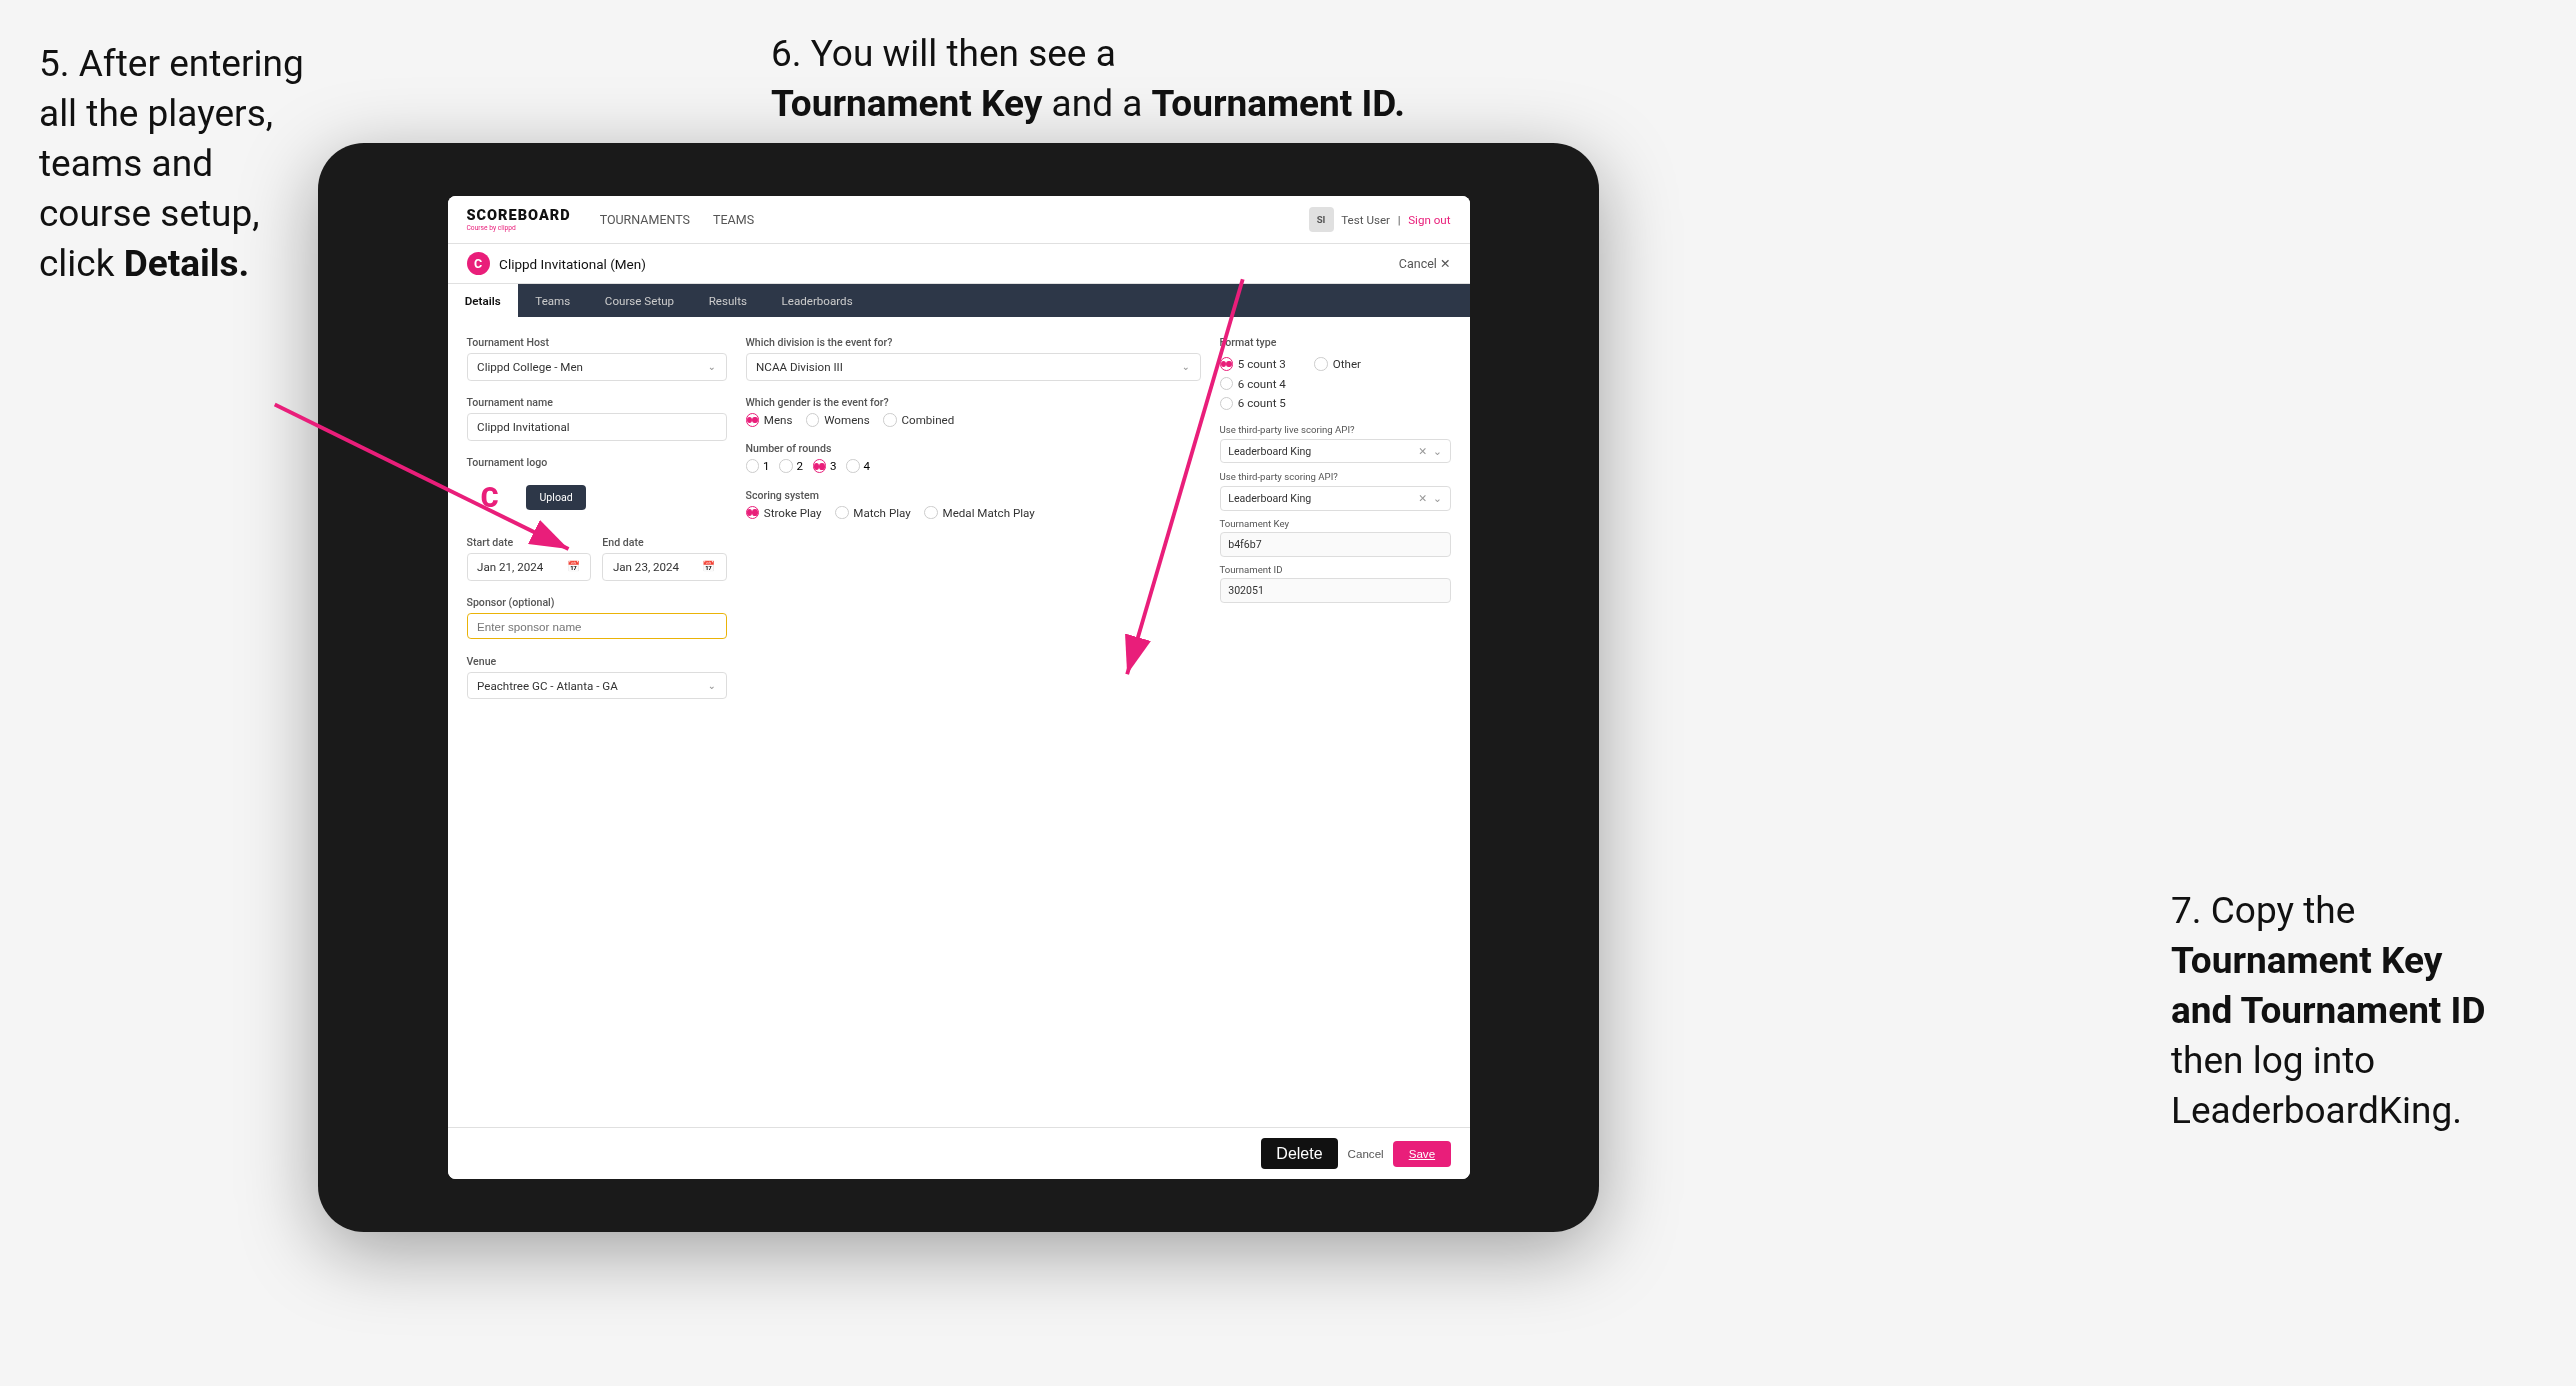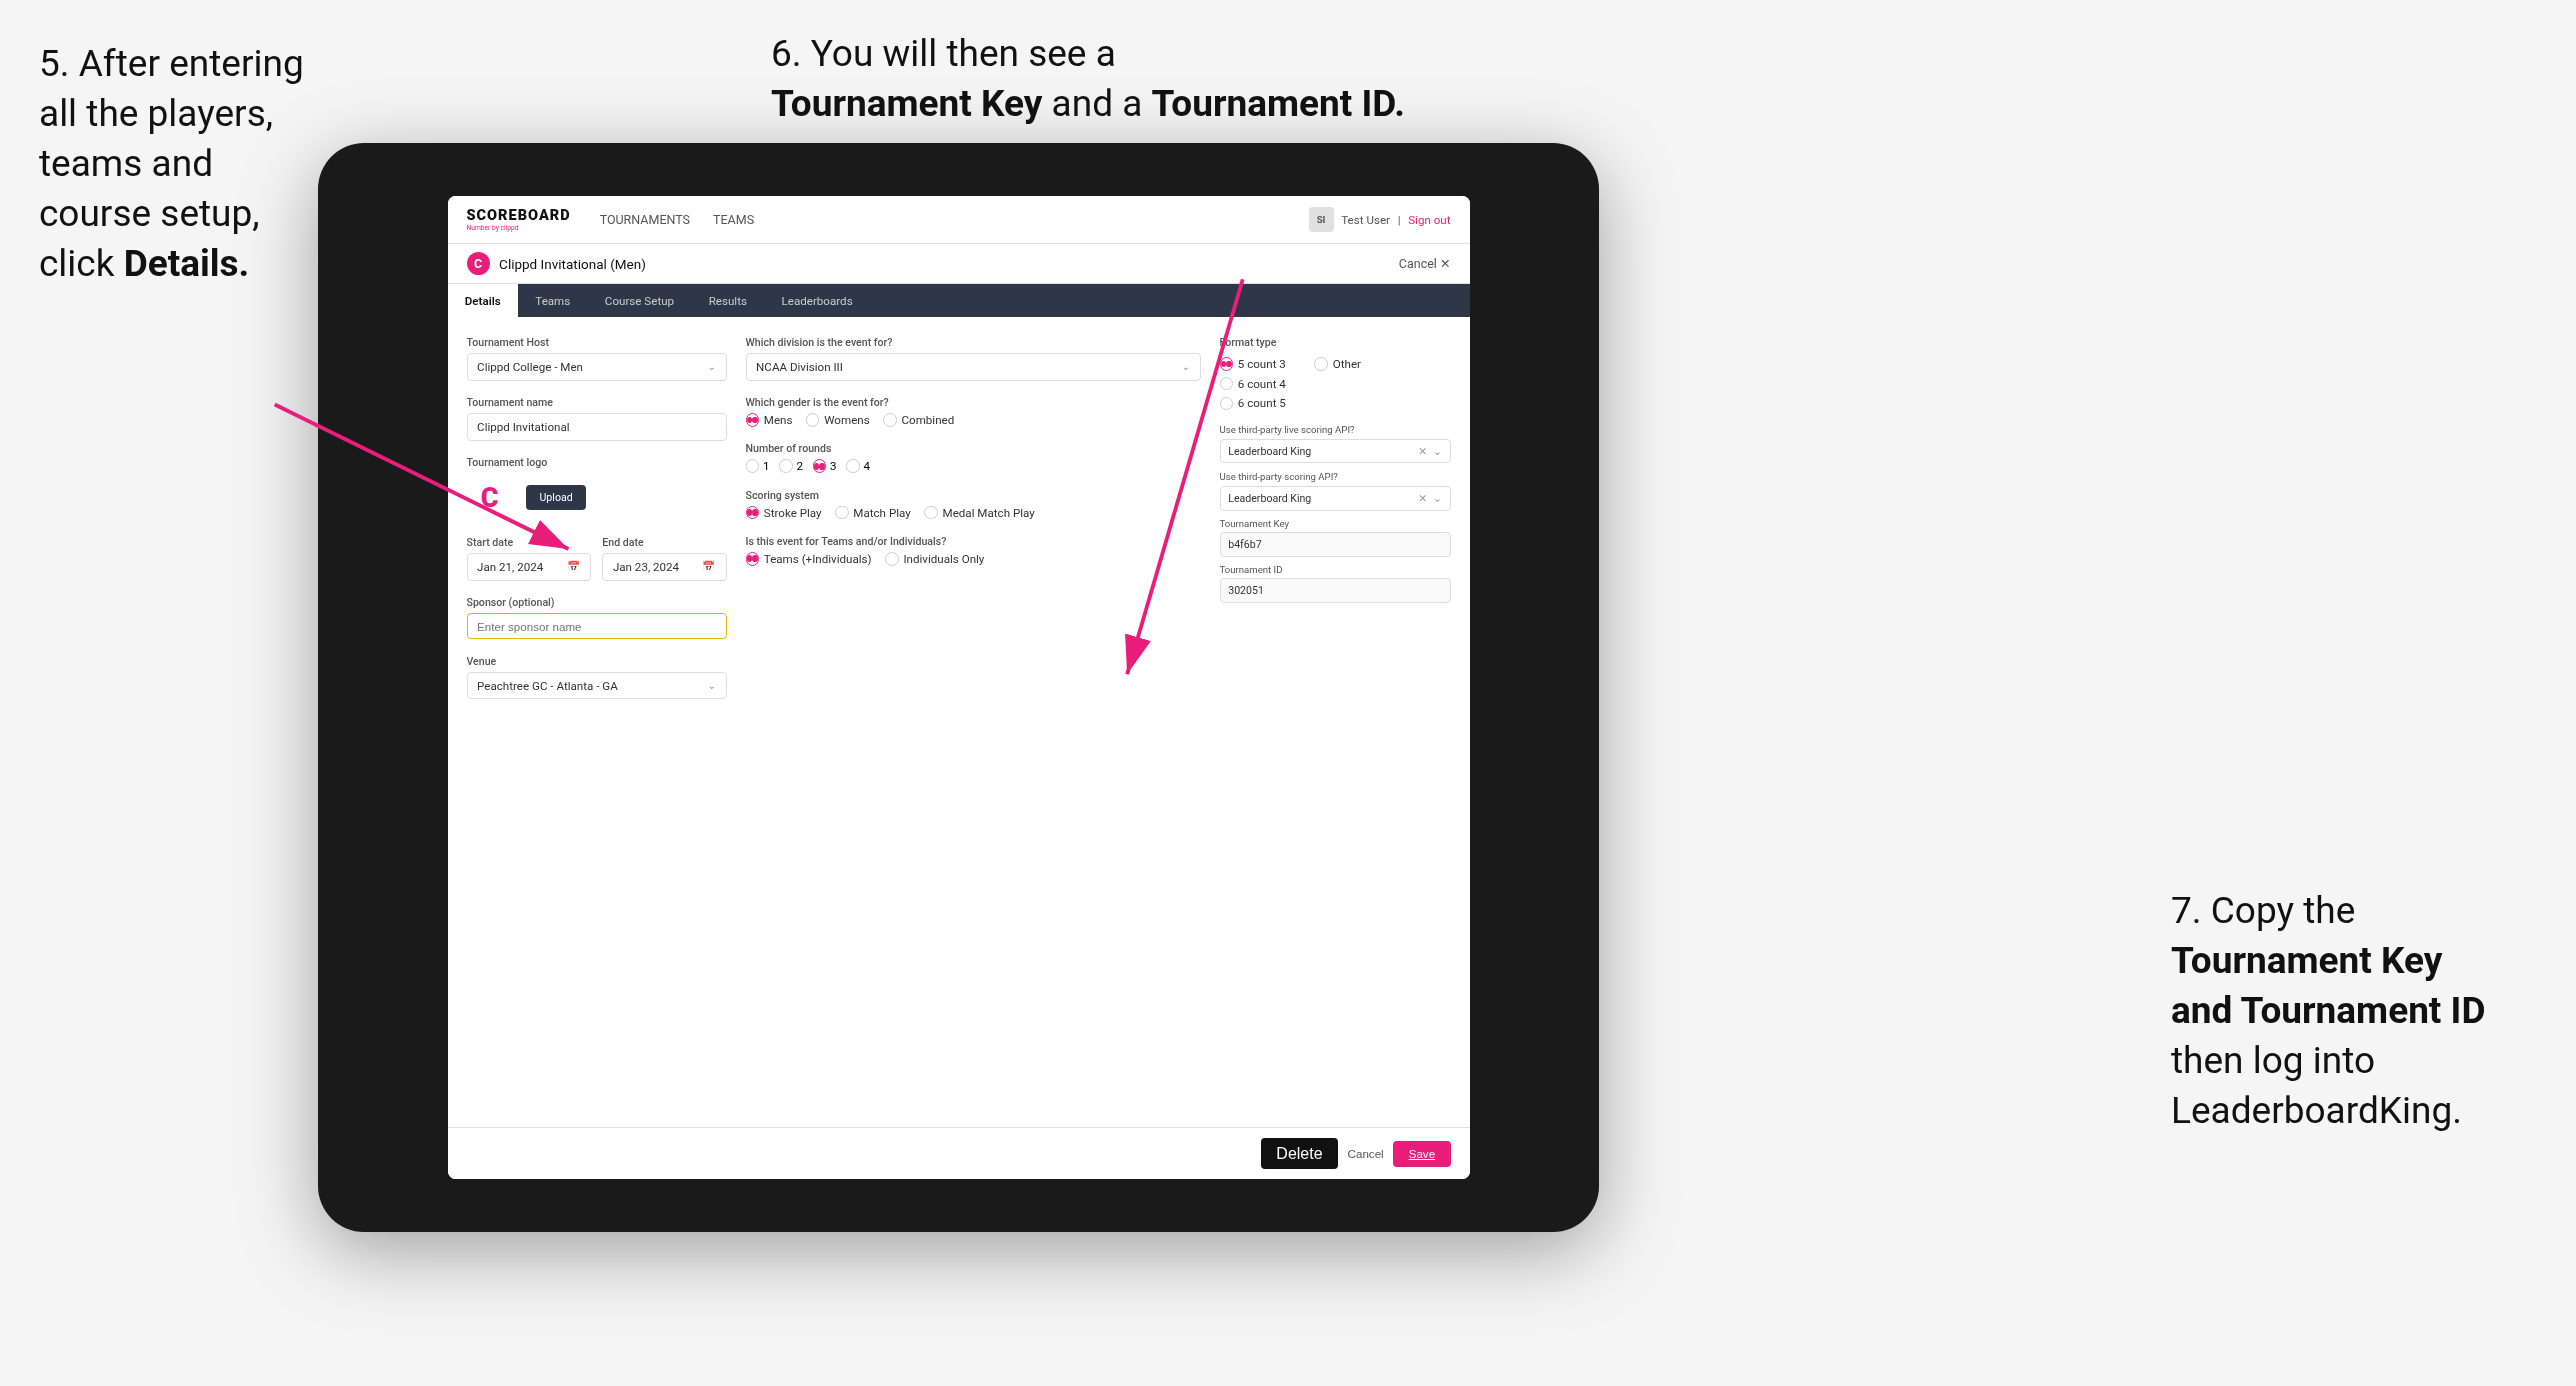--- a/index.html
+++ b/index.html
@@ -452,21 +452,21 @@
   </style>
 </head>
 <body>
 
 <div class="tablet-frame">
   <div class="tablet-screen">
 
     <div class="app-header">
       <div class="scoreboard-logo">
         <span class="logo-text">SCOREBOARD</span>
-        <span class="logo-sub">Number by clippd</span>
+        <span class="logo-sub">Course by clippd</span>
       </div>
       <div class="nav-links">
         <span class="nav-link">TOURNAMENTS</span>
         <span class="nav-link">TEAMS</span>
       </div>
       <div class="nav-right">
         <div class="user-avatar">SI</div>
         <span>Test User</span>
         <span>|</span>
         <span style="cursor:pointer;color:#e91e7a;">Sign out</span>
@@ -611,35 +611,20 @@
             <div class="radio-item">
               <div class="radio-circle"></div>
               <span>Match Play</span>
             </div>
             <div class="radio-item">
               <div class="radio-circle"></div>
               <span>Medal Match Play</span>
             </div>
           </div>
         </div>
-        <div class="field-group">
-          <div class="field-label">Is this event for Teams and/or Individuals?</div>
-          <div class="radio-group">
-            <div class="radio-item">
-              <div class="radio-circle selected">
-                  <div style="width:6.7px;height:6.7px;border-radius:50%;background:#e91e7a;"></div>
-                </div>
-              <span>Teams (+Individuals)</span>
-            </div>
-            <div class="radio-item">
-              <div class="radio-circle"></div>
-              <span>Individuals Only</span>
-            </div>
-          </div>
-        </div>
       </div>
 
       <div class="right-column">
         <div class="format-title">Format type</div>
         <div class="format-options">
           <div class="format-row">
             <div class="format-option">
               <div class="radio-circle selected">
                   <div style="width:6.7px;height:6.7px;border-radius:50%;background:#e91e7a;"></div>
                 </div>

